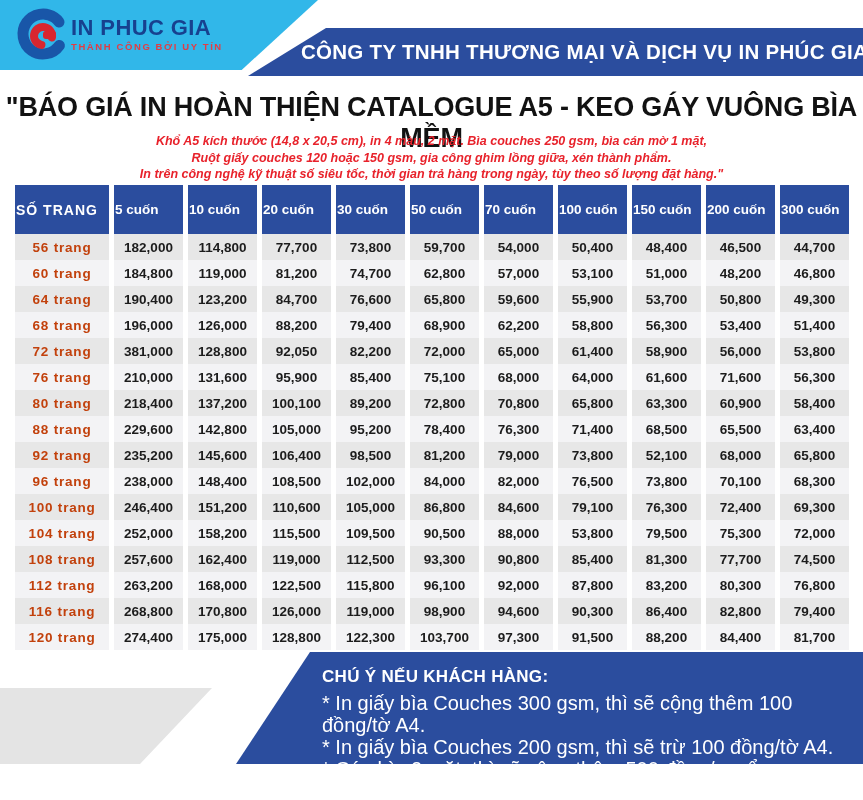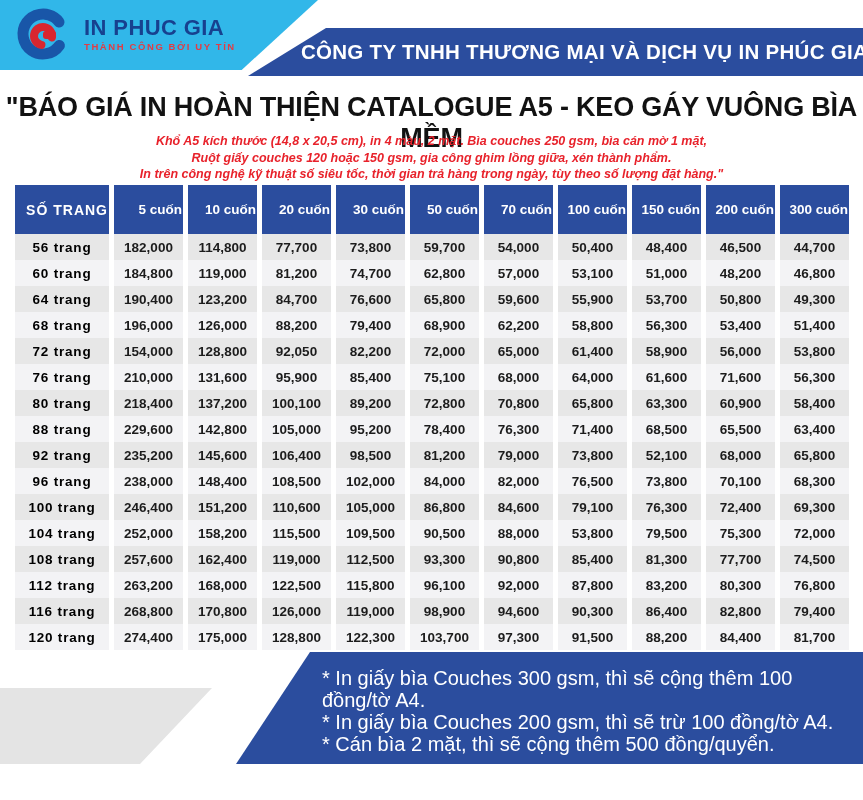--- a/index.html
+++ b/index.html
@@ -5,21 +5,21 @@
   html,body { margin:0; padding:0; background:#fff; font-family:"Liberation Sans", sans-serif; }
   .page { position:relative; width:863px; height:800px; background:#ffffff; overflow:hidden; }
 
   
   .hdr-cyan {
     position:absolute; left:0; top:0; width:318px; height:70px;
     background:#31b7e9;
     -webkit-clip-path:polygon(0 0,100% 0,76% 100%,0 100%);
     clip-path:polygon(0 0,100% 0,76% 100%,0 100%);
   }
-  .logo { position:absolute; left:16px; top:7px; display:flex; align-items:center; gap:14px; }
+  .logo { position:absolute; left:16px; top:7px; display:flex; align-items:center; gap:1px; }
   .logo-mark { width:54px; height:54px; }
   .logo-text { display:flex; flex-direction:column; }
   .logo-brand { font-size:22px; font-weight:800; color:#17418f; letter-spacing:0.4px; line-height:24px; }
   .logo-slogan { font-size:9.5px; font-weight:700; color:#e23c44; letter-spacing:1.6px; margin-top:1px; }
 
   .banner {
     position:absolute; left:248px; top:28px; width:615px; height:48px;
     background:#2b4d9e;
     -webkit-clip-path:polygon(78px 0,100% 0,100% 100%,0 100%);
     clip-path:polygon(78px 0,100% 0,100% 100%,0 100%);
@@ -41,31 +41,31 @@
     font-style:italic;
   }
 
   
   .price-table {
     position:absolute; left:10px; top:185px;
     border-collapse:separate; border-spacing:5px 0;
   }
   .price-table th {
     background:#2b4d9e; color:#ffffff; font-weight:700; height:47px;
-    text-align:right; vertical-align:middle;
+    text-align:left; vertical-align:middle;
   }
   .price-table th.first { width:92px; font-size:14px; letter-spacing:1px; }
   .price-table th.col  { width:67px; font-size:13.5px; }
   .price-table td {
     text-align:center; font-size:13.5px; font-weight:700; height:24px;
     color:#1c1c1c; vertical-align:middle; white-space:nowrap;
   }
   .price-table tbody tr:nth-child(odd)  td { background:#e7e7e7; }
   .price-table tbody tr:nth-child(even) td { background:#f3f3f5; }
-  .price-table td.label { color:#000000; letter-spacing:0.8px; }
+  .price-table td.label { color:#c2410c; letter-spacing:0.8px; }
 
   
   .note-gray {
     position:absolute; left:0; top:688px; width:212px; height:76px;
     background:#e4e4e4;
     -webkit-clip-path:polygon(0 0,100% 0,calc(100% - 72px) 100%,0 100%);
     clip-path:polygon(0 0,100% 0,calc(100% - 72px) 100%,0 100%);
   }
   .note-box {
     position:absolute; left:236px; top:652px; width:627px; height:112px;
@@ -173,21 +173,21 @@
           <td>79,400</td>
           <td>68,900</td>
           <td>62,200</td>
           <td>58,800</td>
           <td>56,300</td>
           <td>53,400</td>
           <td>51,400</td>
         </tr>
         <tr>
           <td class="label">72 trang</td>
-          <td>154,000</td>
+          <td>381,000</td>
           <td>128,800</td>
           <td>92,050</td>
           <td>82,200</td>
           <td>72,000</td>
           <td>65,000</td>
           <td>61,400</td>
           <td>58,900</td>
           <td>56,000</td>
           <td>53,800</td>
         </tr>
@@ -332,20 +332,21 @@
           <td>91,500</td>
           <td>88,200</td>
           <td>84,400</td>
           <td>81,700</td>
         </tr>
       </tbody>
   </table>
 
   <div class="note-gray"></div>
   <div class="note-box">
+    <div class="note-title">CHÚ Ý NẾU KHÁCH HÀNG:</div>
     <div>
         <div class="note-item">* In giấy bìa Couches 300 gsm, thì sẽ cộng thêm 100 đồng/tờ A4.</div>
         <div class="note-item">* In giấy bìa Couches 200 gsm, thì sẽ trừ 100 đồng/tờ A4.</div>
         <div class="note-item">* Cán bìa 2 mặt, thì sẽ cộng thêm 500 đồng/quyển.</div>
       </div>
   </div>
 
 </div>
 
 </body></html>

